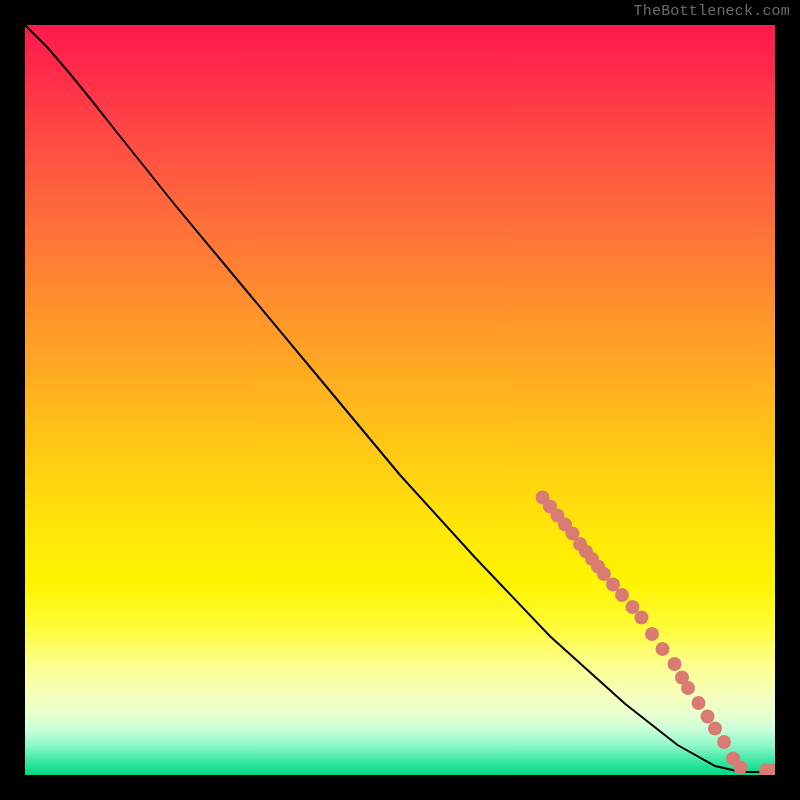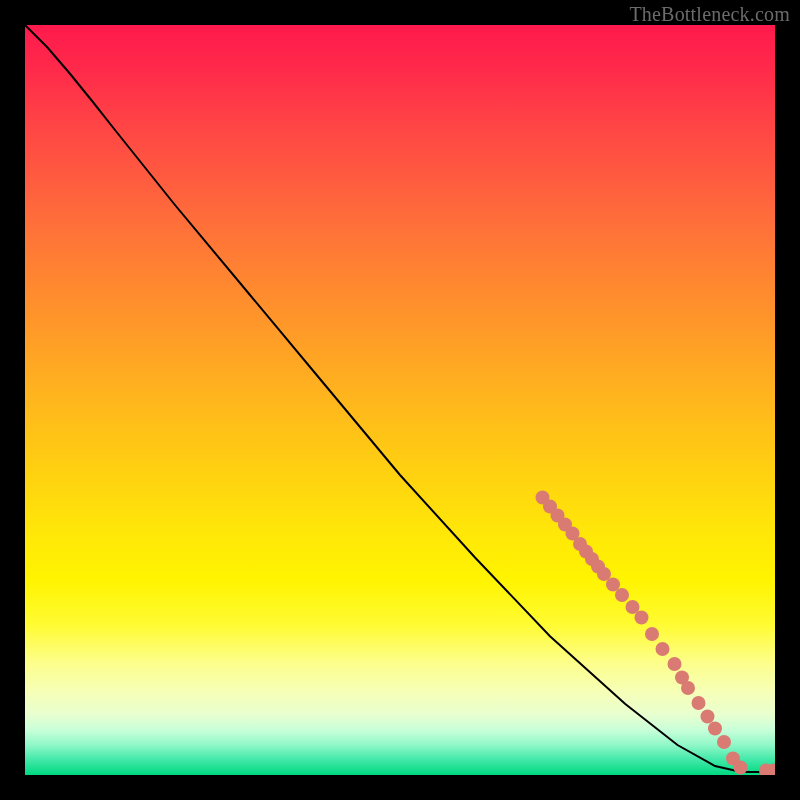--- a/index.html
+++ b/index.html
@@ -35,22 +35,22 @@
       #c8ffd8 94%,
       #90f7c8 96%,
       #40e8a8 98%,
       #00d880 100%
     );
   }
   .watermark {
     position: absolute;
     top: 3px;
     right: 10px;
-    font-family: Liberation Serif, serif;
-    font-size: 20px;
+    font-family: Liberation Mono, monospace;
+    font-size: 15px;
     color: #6b6b6b;
     letter-spacing: 0.2px;
     font-weight: 500;
   }
   svg.overlay {
     position: absolute;
     left: 0; top: 0;
     width: 750px; height: 750px;
   }
 </style>

